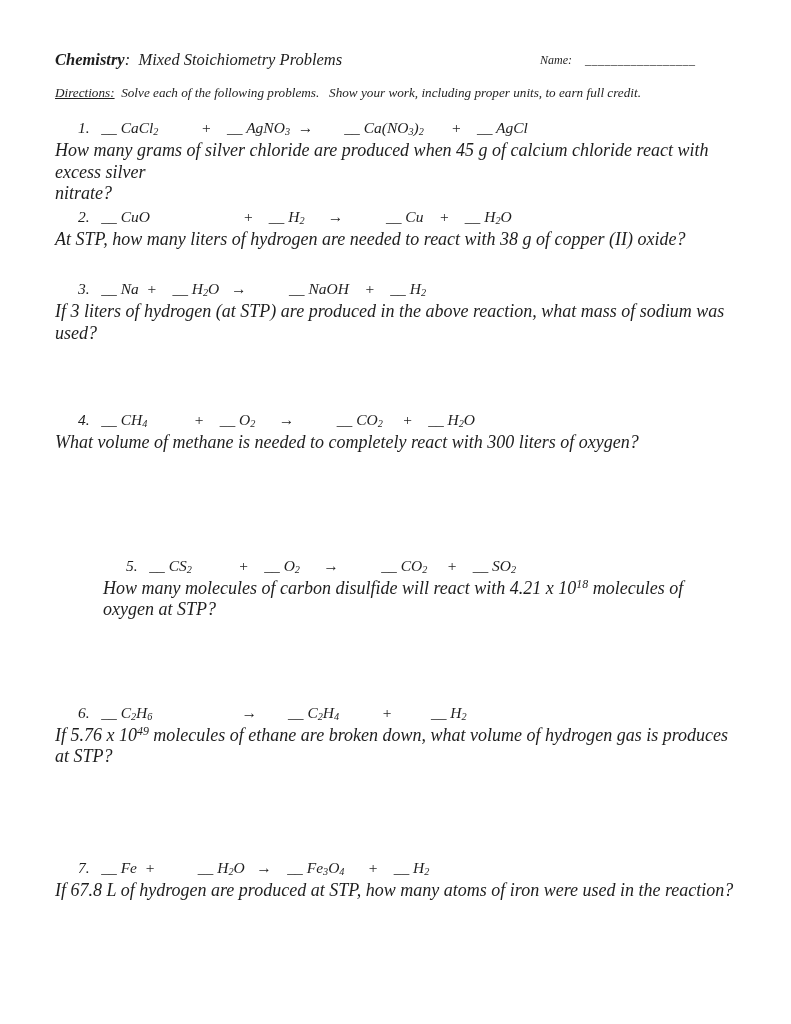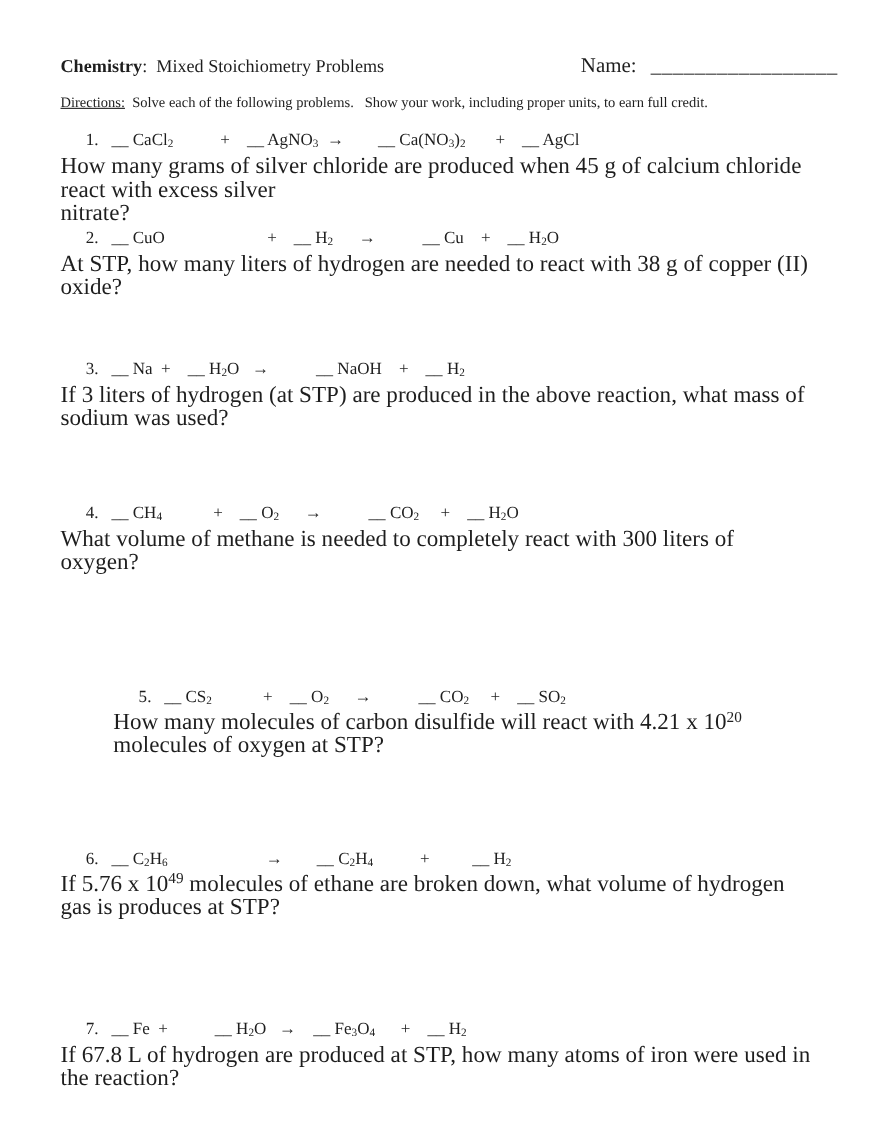--- a/index.html
+++ b/index.html
@@ -6,54 +6,55 @@
   .page {
     width: 791px;
     height: 1024px;
     box-sizing: border-box;
     padding: 49px 54px 0 55px;
     background: #ffffff;
     color: #1e1e1e;
     font-family: "Liberation Serif", "DejaVu Serif", serif;
     position: relative;
     overflow: hidden;
+    font-style: italic;
   }
   .header { position: relative; height: 22px; }
   .title { font-size: 16.5px; line-height: 22px; white-space: pre; }
   .title .bold { font-weight: bold; }
   .name-block {
     position: absolute;
-    left: 473px;
+    left: 485px;
     top: 0;
-    font-size: 19px;
+    font-size: 12px;
     line-height: 22px;
     white-space: pre;
   }
   .name-blank { margin-left: 13px; letter-spacing: 0.5px; }
   .directions {
     margin-top: 13px;
     font-size: 13.2px;
     line-height: 18px;
     white-space: pre-wrap;
   }
   .underlined { text-decoration: underline; }
   .problems { margin-top: 14px; }
   .problem .equation {
     font-size: 15.5px;
     line-height: 24px;
     white-space: pre-wrap;
     padding-left: 23px;
   }
   .problem .question {
-    font-size: 21px;
+    font-size: 18px;
     line-height: 21.5px;
     white-space: pre-wrap;
   }
   .problem.p1 { }
-  .problem.p2 { margin-bottom: 52px; }
+  .problem.p2 { margin-bottom: 27px; }
   .problem.p3 { margin-bottom: 64px; }
   .problem.p4 { margin-bottom: 100px; }
   .problem.p5 { margin-bottom: 80px; margin-left: 48px; }
   .problem.p6 { margin-bottom: 88px; }
   sub { font-size: 66%; line-height: 0; position: relative; top: 0.24em; vertical-align: baseline; }
   sup { font-size: 66%; line-height: 0; position: relative; top: -0.5em; vertical-align: baseline; }
 </style>
 </head>
 <body>
 
@@ -84,21 +85,21 @@
       <div class="question">If 3 liters of hydrogen (at STP) are produced in the above reaction, what mass of sodium was used?</div>
     </div>
 
     <div class="problem p4">
       <div class="equation">4.   __ CH<sub>4</sub>            +    __ O<sub>2</sub>      →           __ CO<sub>2</sub>     +    __ H<sub>2</sub>O</div>
       <div class="question">What volume of methane is needed to completely react with 300 liters of oxygen?</div>
     </div>
 
     <div class="problem p5">
       <div class="equation">5.   __ CS<sub>2</sub>            +    __ O<sub>2</sub>      →           __ CO<sub>2</sub>     +    __ SO<sub>2</sub></div>
-      <div class="question">How many molecules of carbon disulfide will react with 4.21 x 10<sup>20</sup> molecules of oxygen at STP?</div>
+      <div class="question">How many molecules of carbon disulfide will react with 4.21 x 10<sup>18</sup> molecules of oxygen at STP?</div>
     </div>
 
     <div class="problem p6">
       <div class="equation">6.   __ C<sub>2</sub>H<sub>6</sub>                       →        __ C<sub>2</sub>H<sub>4</sub>           +          __ H<sub>2</sub></div>
       <div class="question">If 5.76 x 10<sup>49</sup> molecules of ethane are broken down, what volume of hydrogen gas is produces at STP?</div>
     </div>
 
     <div class="problem p7">
       <div class="equation">7.   __ Fe  +           __ H<sub>2</sub>O   →    __ Fe<sub>3</sub>O<sub>4</sub>      +    __ H<sub>2</sub></div>
       <div class="question">If 67.8 L of hydrogen are produced at STP, how many atoms of iron were used in the reaction?</div>

